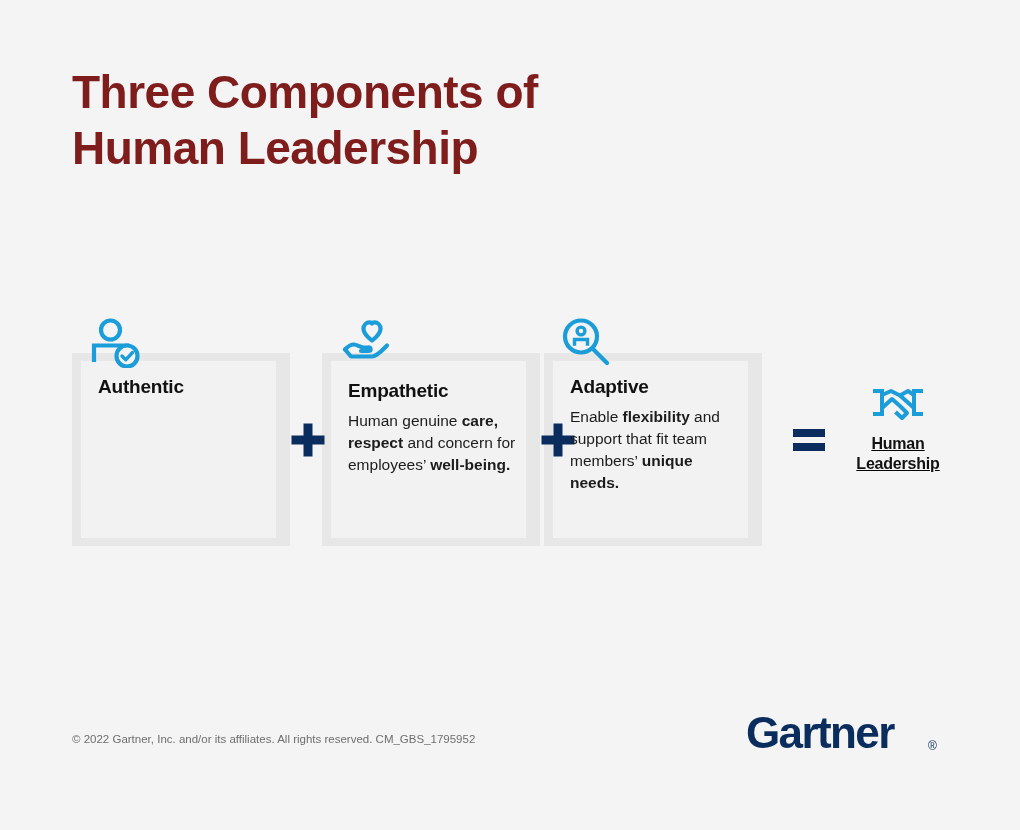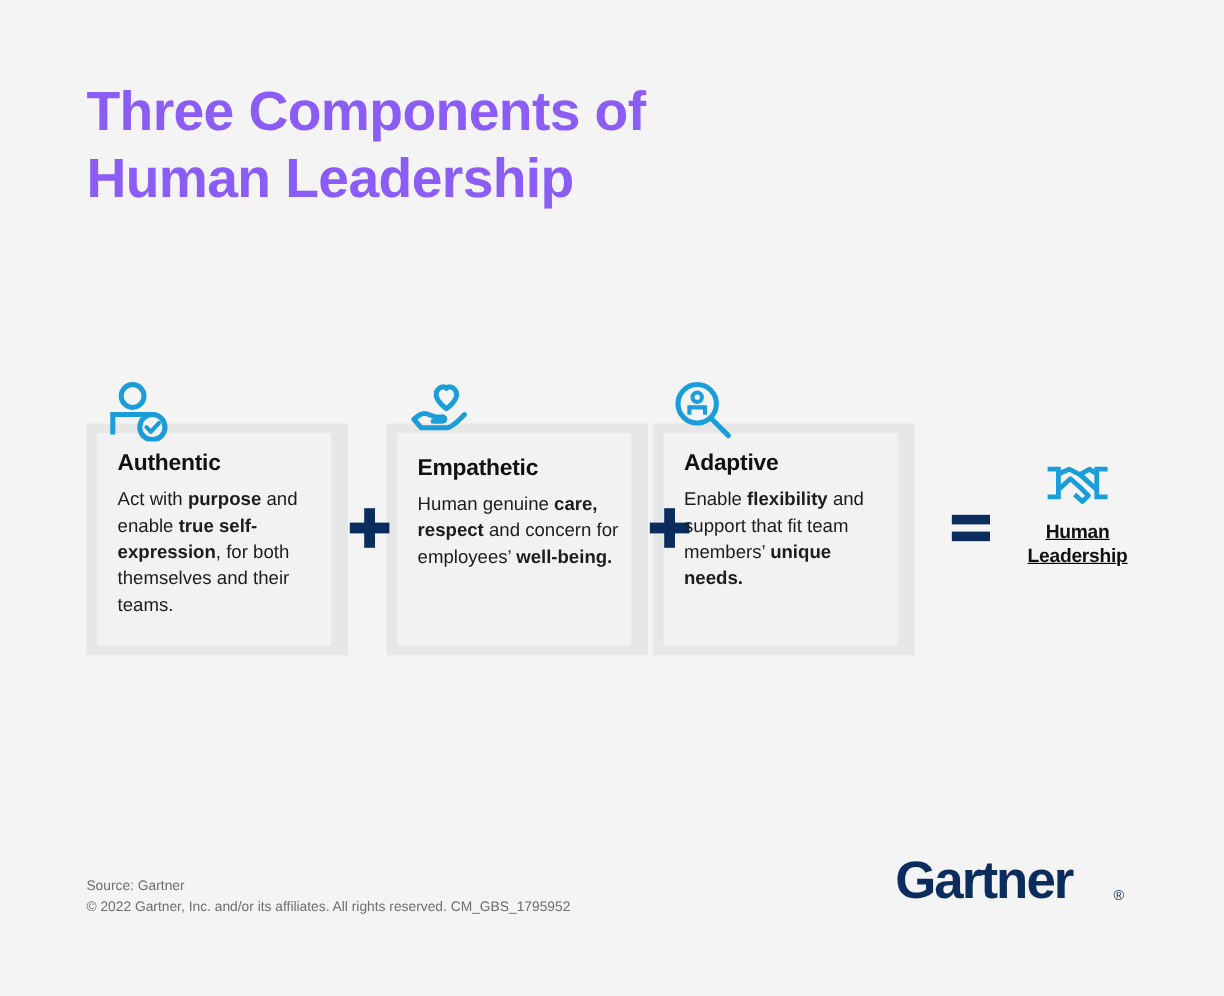--- a/index.html
+++ b/index.html
@@ -17,21 +17,21 @@
 
   
   .title {
     position: absolute;
     left: 72px;
     top: 64px;
     width: 620px;
     font-size: 46px;
     line-height: 56px;
     font-weight: bold;
-    color: #8b5cf6;
+    color: #7f1d1d;
     letter-spacing: -0.5px;
   }
   .title-line { display: block; white-space: nowrap; }
 
   
   .components {
     position: absolute;
     left: 0;
     top: 318px;
     width: 915px;
@@ -186,21 +186,20 @@
     <div class="card-inner"></div>
     <div class="card-icon">
       <svg viewBox="0 0 56 50" xmlns="http://www.w3.org/2000/svg">
         <circle cx="21.5" cy="12" r="9.5" fill="none" stroke="#1b9dd9" stroke-width="4.2"></circle>
         <path d="M5 42 L5 27.5 L38 27.5 L38 33" fill="none" stroke="#1b9dd9" stroke-width="4.2" stroke-linecap="square"></path>
         <circle cx="38" cy="38" r="10.5" fill="#f4f4f4" stroke="#1b9dd9" stroke-width="4.2"></circle>
         <path d="M33 38 L36.7 41.8 L43.5 34.5" fill="none" stroke="#1b9dd9" stroke-width="3.4" stroke-linecap="round" stroke-linejoin="round"></path>
       </svg>
     </div>
     <div class="card-heading">Authentic</div>
-    <div class="card-body"><span>Act with </span><b>purpose</b><span> and enable </span><b>true self-expression</b><span>, for both themselves and their teams.</span></div>
   </div>
 
   <div class="card-slot slot-1">
     <div class="card-plate"></div>
     <div class="card-inner"></div>
     <div class="card-icon">
       <svg viewBox="0 0 56 50" xmlns="http://www.w3.org/2000/svg">
         <path d="M33 22.5 C33 22.5 24.5 16.8 24.5 10.8 C24.5 7 27.4 4.4 30.6 4.4 C32.2 4.4 33 5.6 33 5.6 C33 5.6 33.8 4.4 35.4 4.4 C38.6 4.4 41.5 7 41.5 10.8 C41.5 16.8 33 22.5 33 22.5 Z" fill="none" stroke="#1b9dd9" stroke-width="4.2" stroke-linejoin="round"></path>
         <path d="M6 31.5 C6 31.5 10.5 26.5 15 26.5 C18 26.5 21 29.5 24.5 29.5 L30 29.5" fill="none" stroke="#1b9dd9" stroke-width="4.2" stroke-linecap="round" stroke-linejoin="round"></path>
         <path d="M6 31.5 L12 38.5 L33 38.5 C38 38.5 44 31.5 48 27.5" fill="none" stroke="#1b9dd9" stroke-width="4.2" stroke-linecap="round" stroke-linejoin="round"></path>
@@ -259,21 +258,20 @@
     </div>
     <div class="result-label">
       <span>Human</span><br>
       <span>Leadership</span>
     </div>
   </div>
 
 </div>
 
 <div class="footer-source">
-  <span class="footer-line">Source: Gartner</span>
   <span class="footer-line">© 2022 Gartner, Inc. and/or its affiliates. All rights reserved. CM_GBS_1795952</span>
 </div>
 
 <div class="logo">
   <svg viewBox="0 0 204 50" xmlns="http://www.w3.org/2000/svg">
     <text x="0" y="38" font-family="'Liberation Sans', sans-serif" font-size="44" font-weight="bold" fill="#0a2d5e" letter-spacing="-1.6">Gartner</text>
     <text x="182" y="40" font-family="'Liberation Sans', sans-serif" font-size="12" fill="#0a2d5e">®</text>
   </svg>
 </div>
 

